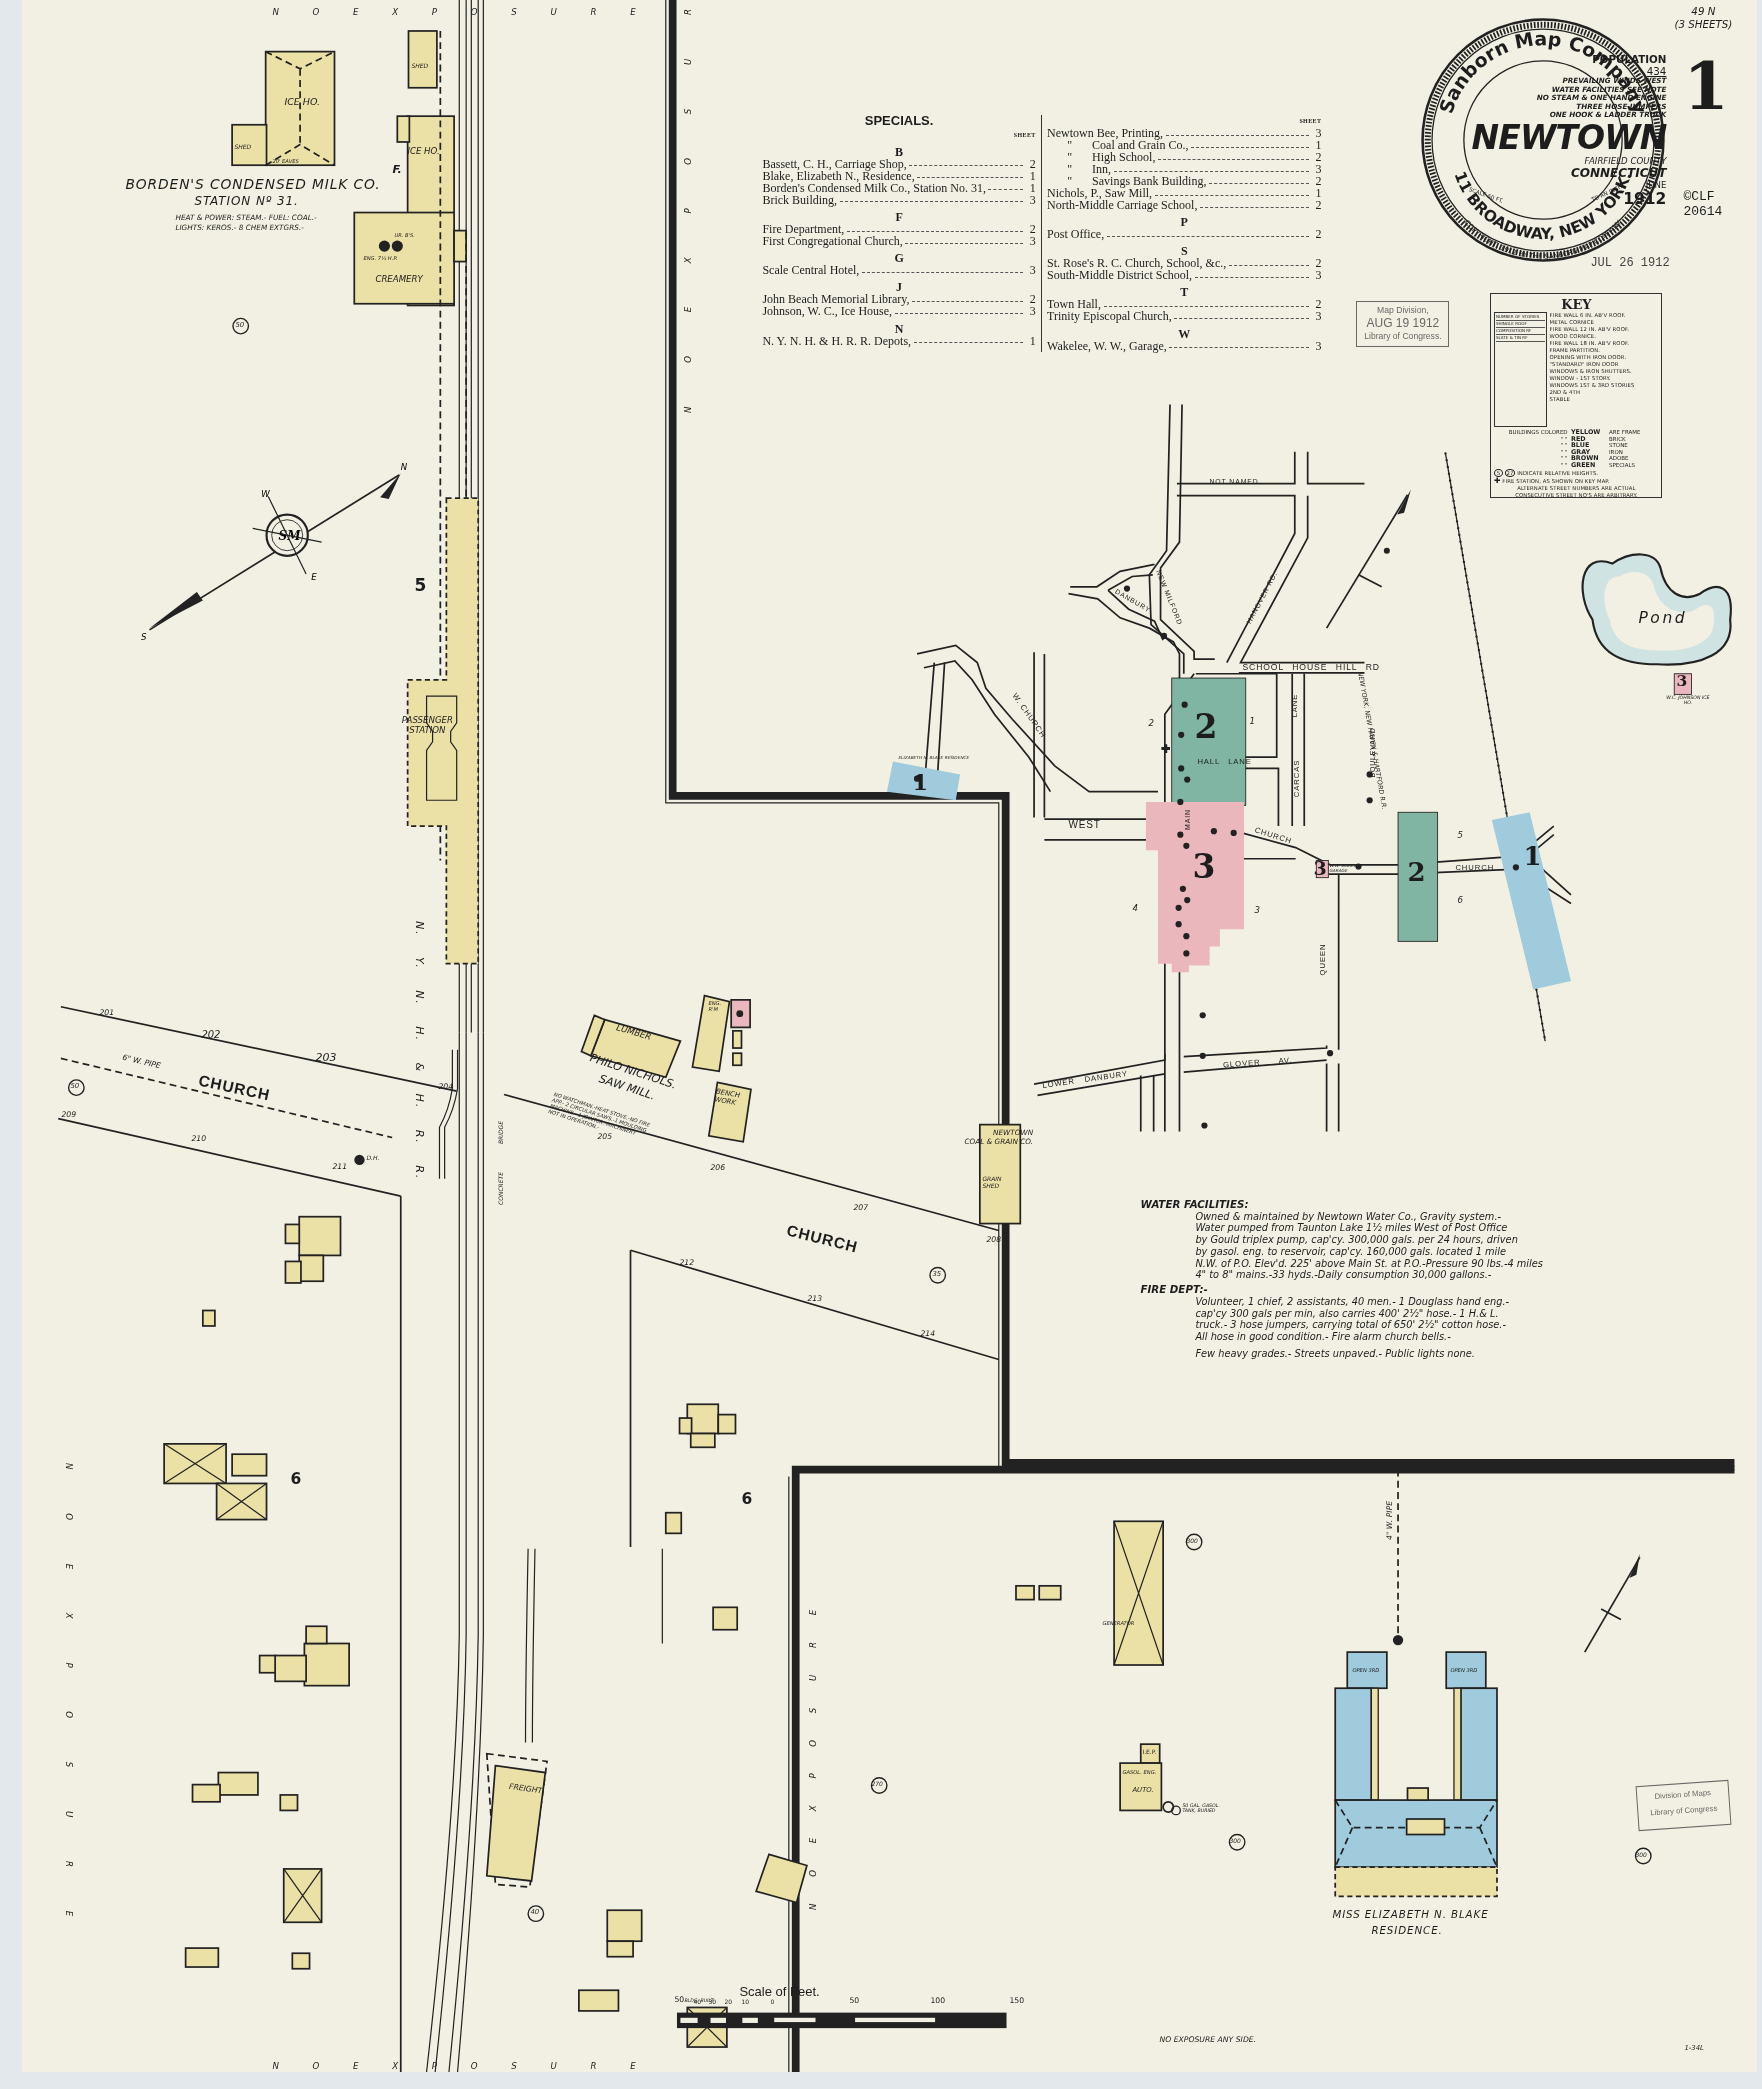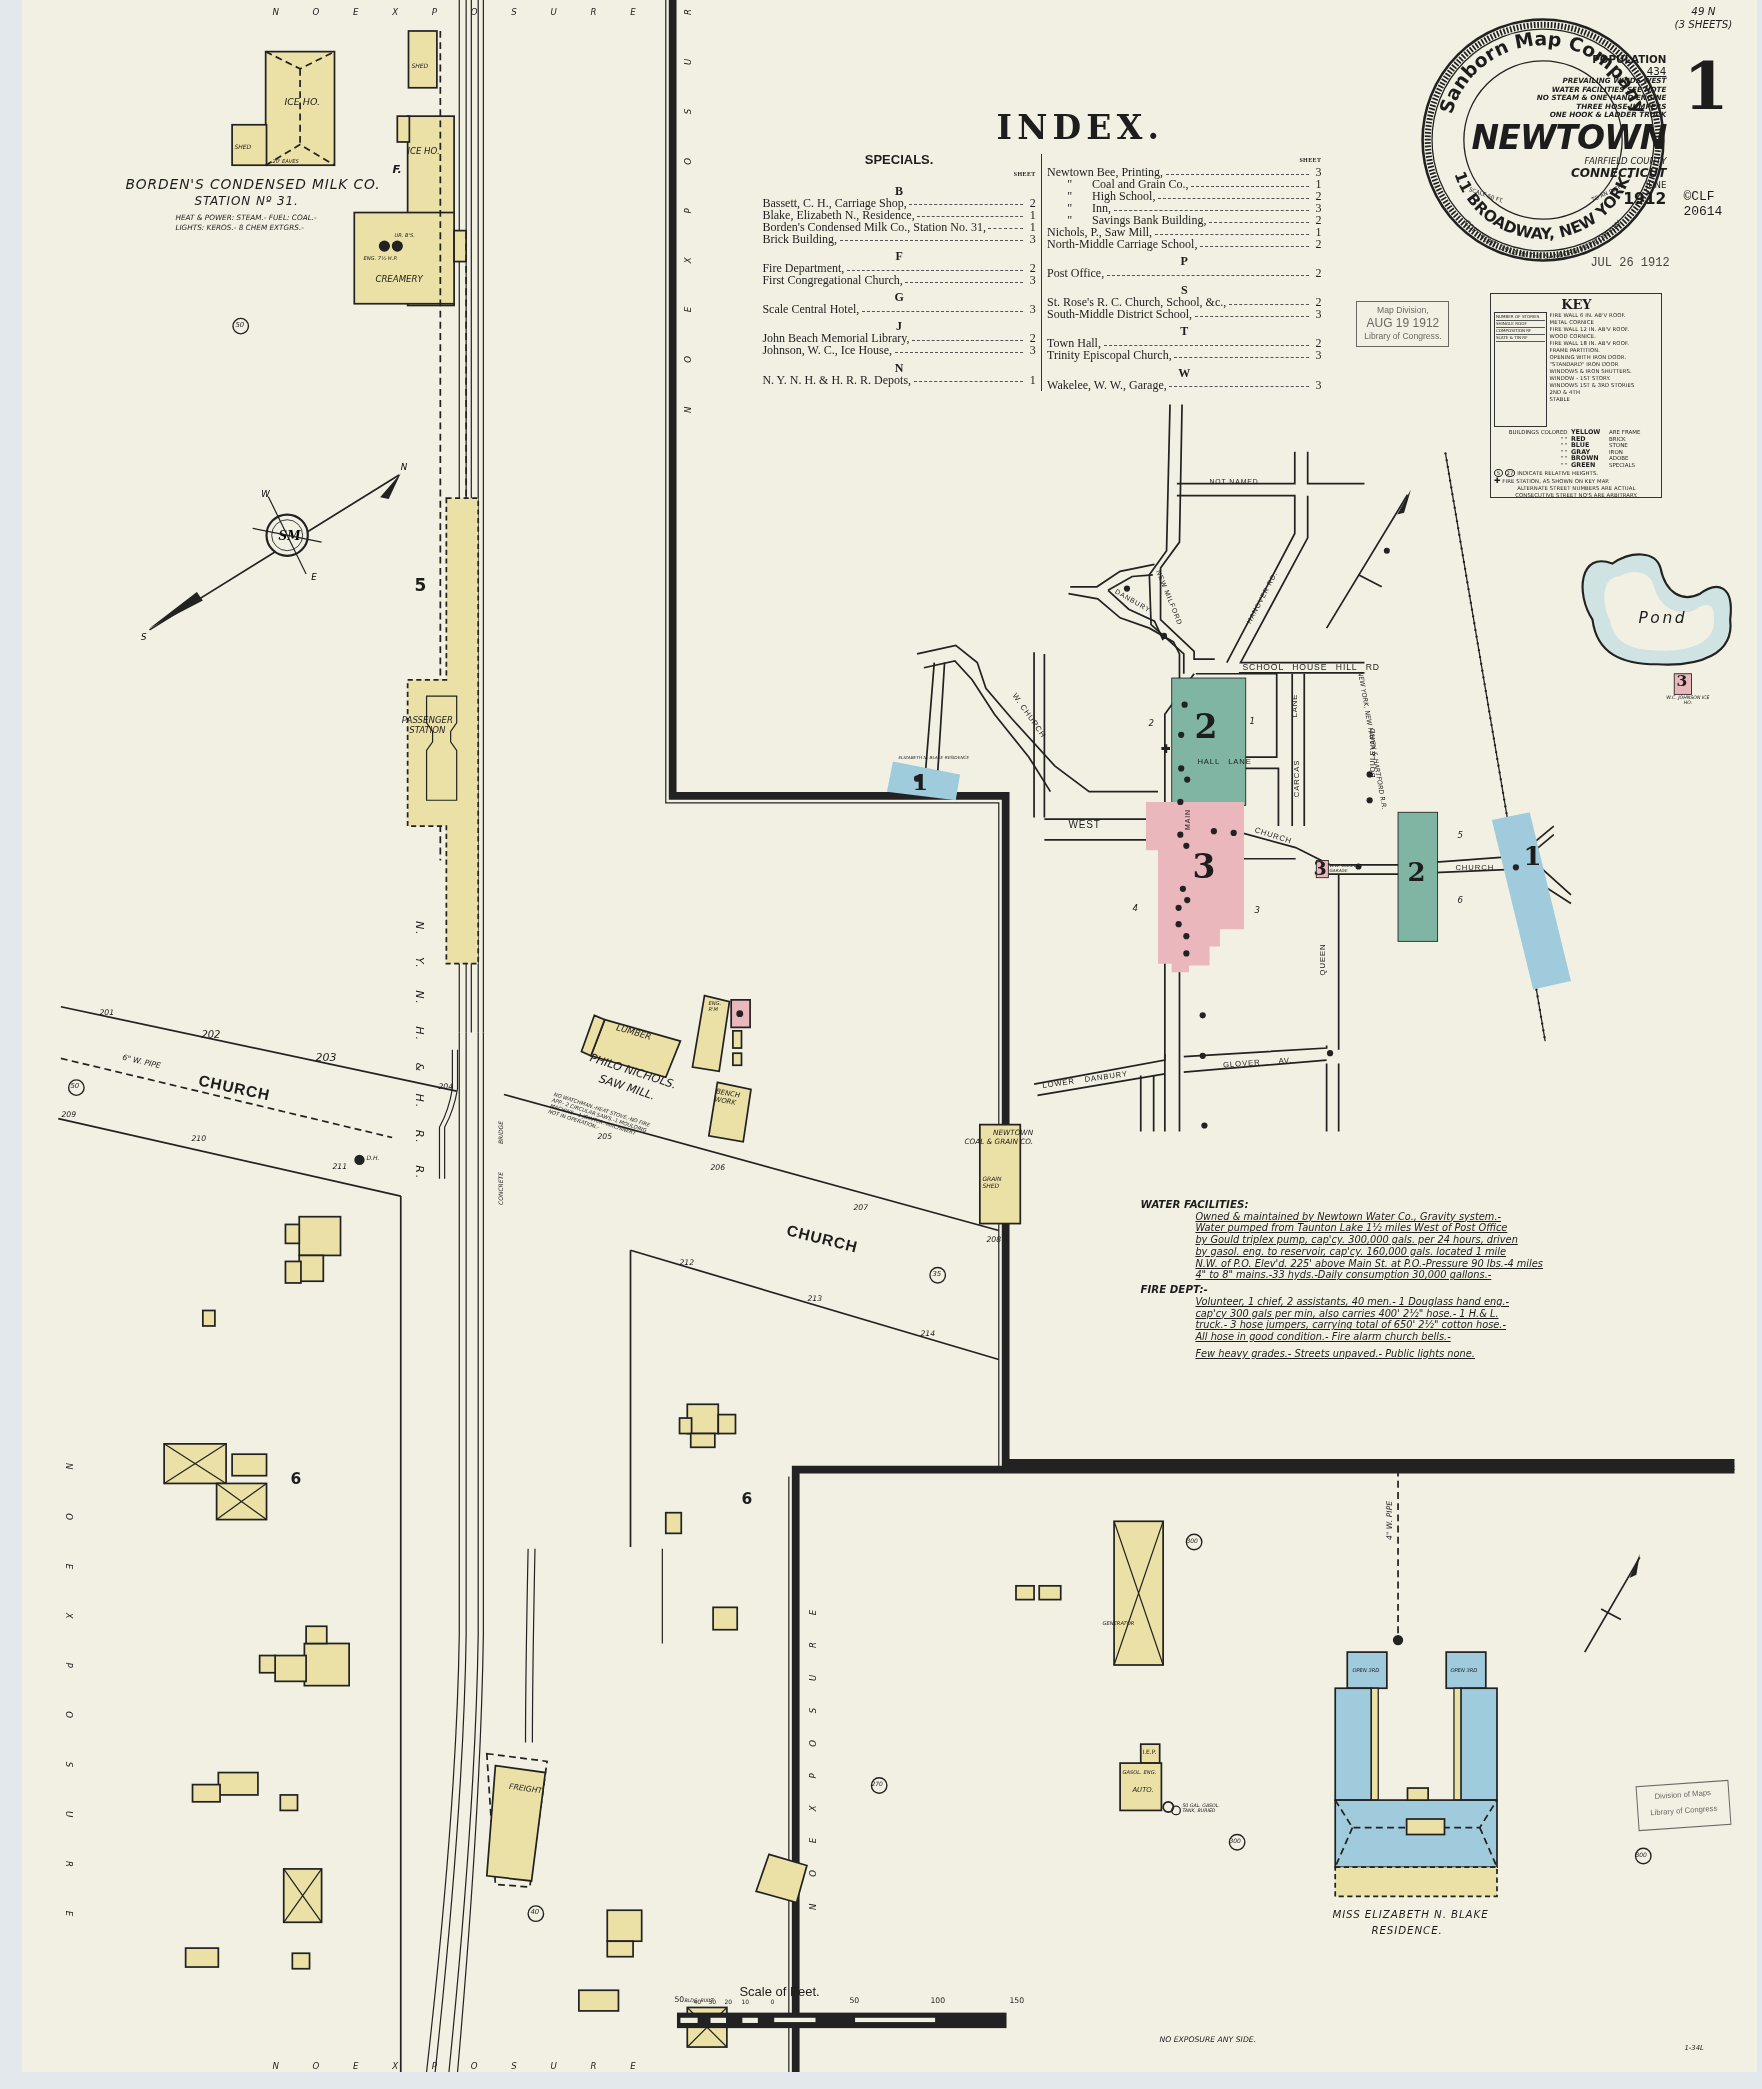--- a/index.html
+++ b/index.html
@@ -51,21 +51,21 @@
   #key .kline { font-size: 5.3px; line-height: 7px; white-space: nowrap; letter-spacing: 0.1px; }
   #key .swatch-tbl { margin-top: 1.7px; }
   #key .cc { display: flex; font-size: 5.5px; line-height: 6.5px; }
   #key .cc .c1 { width: 77px; text-align: right; padding-right: 3.4px; }
   #key .cc .c2 { width: 38px; font-weight: bold; font-size: 6.4px; }
   #key .cc .c3 { width: 43px; }
 
   
   #notes { left: 1118px; top: 1199px; width: 413px; font-style: italic; font-size: 9.8px; line-height: 11.7px; }
   #notes .h { font-weight: bold; font-size: 10.3px; }
-  #notes .p { padding-left: 55px; text-decoration: underline; }
+  #notes .p { padding-left: 55px; }
 
   .street { font-family: "Liberation Sans", sans-serif; letter-spacing: 0.9px; }
   #scale { left: 602px; top: 1943px; width: 396px; }
 </style>
 </head>
 <body>
 
 <div id="sheet">
 
   <svg class="map" width="1735" height="2072" viewBox="0 0 2016 2408">
@@ -330,21 +330,20 @@
       <rect x="761" y="2339" width="383" height="18" fill="#222"></rect>
       <rect x="765" y="2345" width="20" height="6" fill="#f2f0e2"></rect>
       <rect x="800" y="2345" width="18" height="6" fill="#f2f0e2"></rect>
       <rect x="837" y="2345" width="18" height="6" fill="#f2f0e2"></rect>
       <rect x="874" y="2345" width="48" height="5" fill="#f2f0e2"></rect>
       <rect x="968" y="2345" width="93" height="5" fill="#f2f0e2"></rect>
     </g>
   </svg>
 
   <div id="index" class="abs">
-    <div class="title">INDEX.</div>
     <div class="cols">
       <div class="col left">
         <div class="specials">SPECIALS.</div>
         <div class="sheethdr">SHEET</div>
         <div id="idx-left">
             <div class="letter">B</div>
             <div class="row">
               <span class="name">Bassett, C. H., Carriage Shop,</span>
               <span class="dots"></span>
               <span class="sh">2</span>

